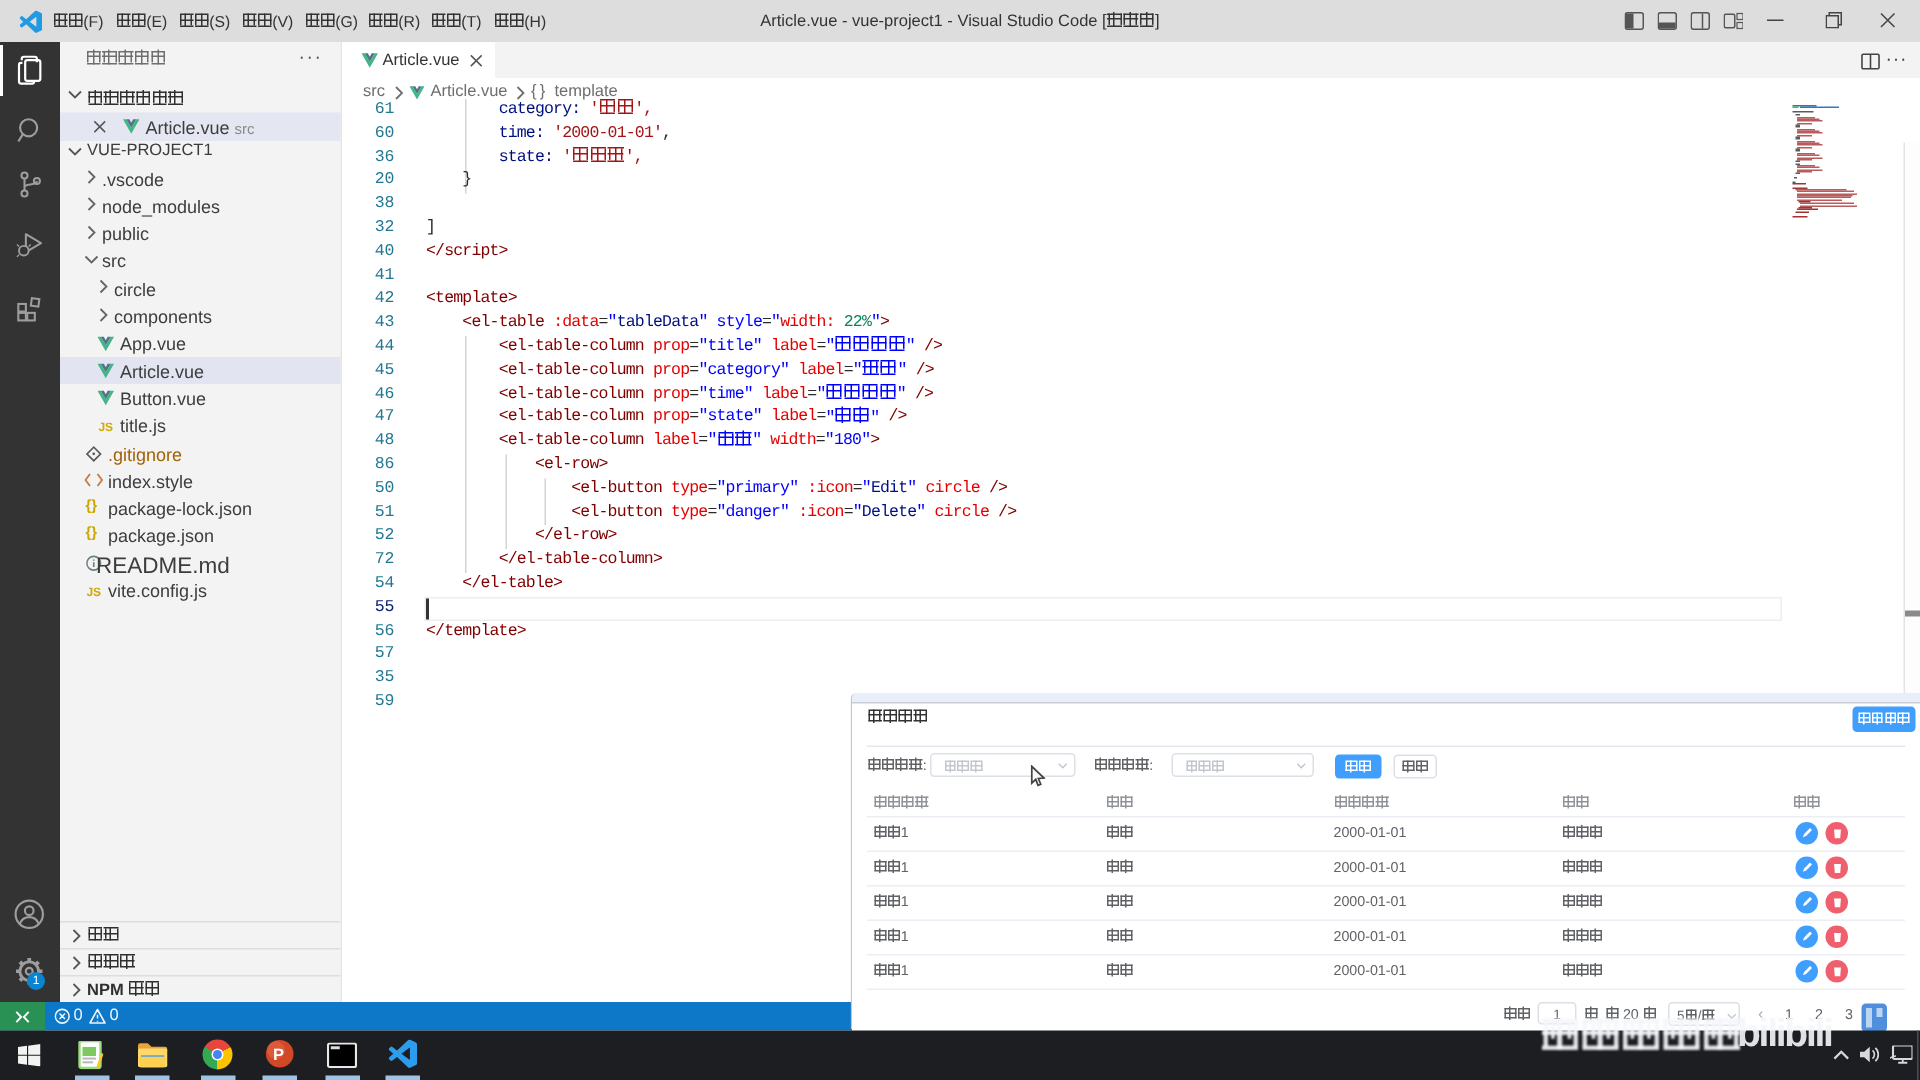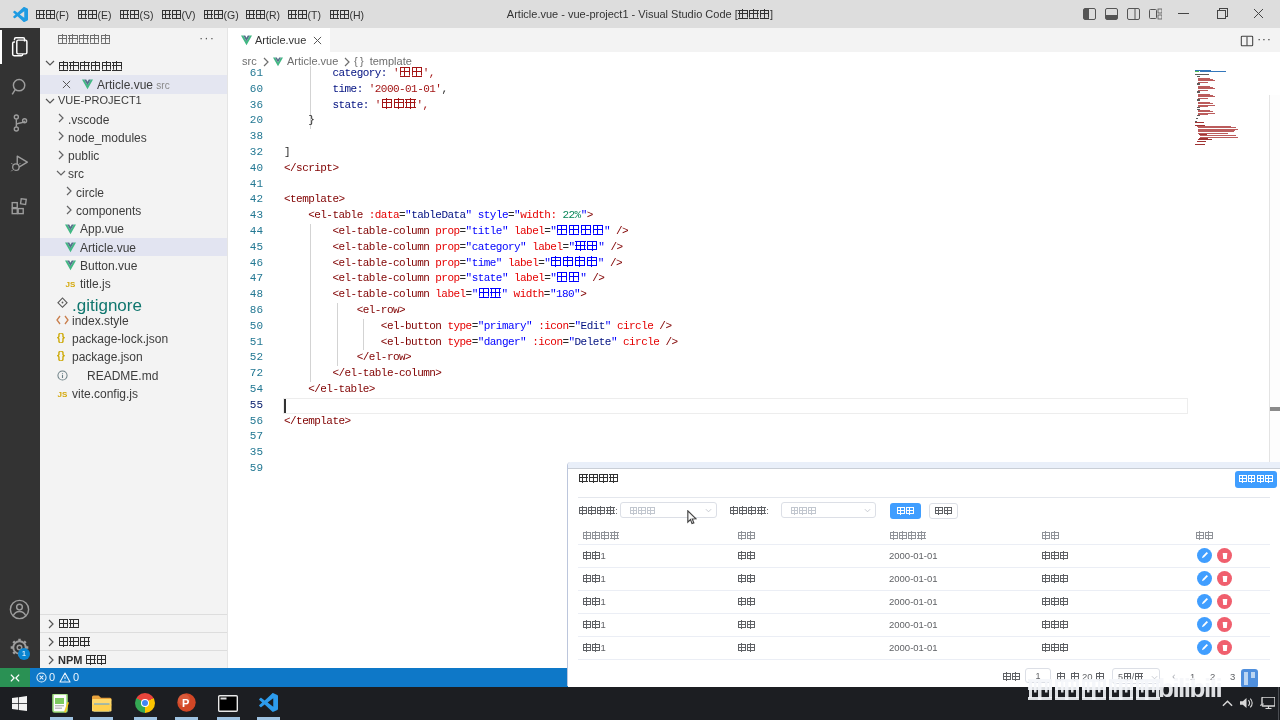--- a/index.html
+++ b/index.html
@@ -172,34 +172,34 @@
     <path d="M0 0h2.4L6 6.2 9.6 0H12L6 10.6z" fill="#41b883"></path>
     <path d="M2.4 0h2.2L6 2.5 7.4 0h2.2L6 6.2z" fill="#54708a"></path>
   </svg>
 <div class="ab" style="left:80px;top:258.9px;font-size:12px;color:#3d3d3d;white-space:nowrap">Button.vue</div>
 <div class="ab" style="left:65px;top:278.70000000000005px;width:11px;height:11px;color:#d4a80a;font:bold 8px/11px 'Liberation Sans';text-align:center">JS</div>
 <div class="ab" style="left:80px;top:277.2px;font-size:12px;color:#3d3d3d;white-space:nowrap">title.js</div>
 <svg class="ab" style="left:57px;top:296.5px" width="11" height="11" viewBox="0 0 12 12">
     <rect x="2.6" y="2.6" width="7" height="7" transform="rotate(45 6 6)" fill="none" stroke="#5a5a5a" stroke-width="1.2"></rect>
     <circle cx="6" cy="6" r="1" fill="#5a5a5a"></circle>
   </svg>
-<div class="ab" style="left:72px;top:295.5px;font-size:17px;color:#0f766e;white-space:nowrap">.gitignore</div>
+<div class="ab" style="left:72px;top:295.5px;font-size:12px;color:#a16207;white-space:nowrap">.gitignore</div>
 <svg class="ab" style="left:56px;top:315.3px" width="13" height="10" viewBox="0 0 13 10">
     <path d="M4 1 1 5l3 4M9 1l3 4-3 4" fill="none" stroke="#c97f4d" stroke-width="1.3"></path>
   </svg>
 <div class="ab" style="left:72px;top:313.8px;font-size:12px;color:#3d3d3d;white-space:nowrap">index.style</div>
 <div class="ab" style="left:57px;top:331.6px;font-size:10px;color:#cca700;font-weight:bold">{}</div>
 <div class="ab" style="left:72px;top:332.1px;font-size:12px;color:#3d3d3d;white-space:nowrap">package-lock.json</div>
 <div class="ab" style="left:57px;top:349.9px;font-size:10px;color:#cca700;font-weight:bold">{}</div>
 <div class="ab" style="left:72px;top:350.4px;font-size:12px;color:#3d3d3d;white-space:nowrap">package.json</div>
 <svg class="ab" style="left:57px;top:369.7px" width="11" height="11" viewBox="0 0 12 12">
     <circle cx="6" cy="6" r="5" fill="none" stroke="#6d8086" stroke-width="1.1"></circle>
     <path d="M6 3.2v.9M6 5.3v3.5" stroke="#6d8086" stroke-width="1.2"></path>
   </svg>
-<div class="ab" style="left:87px;top:368.7px;font-size:12px;color:#3d3d3d;white-space:nowrap">README.md</div>
+<div class="ab" style="left:64px;top:368.7px;font-size:15px;color:#3d3d3d;white-space:nowrap">README.md</div>
 <div class="ab" style="left:57px;top:388.5px;width:11px;height:11px;color:#d4a80a;font:bold 8px/11px 'Liberation Sans';text-align:center">JS</div>
 <div class="ab" style="left:72px;top:387.0px;font-size:12px;color:#3d3d3d;white-space:nowrap">vite.config.js</div>
 <div class="ab" style="left:40px;top:614.0px;width:187px;height:1px;background:#ddd"></div>
 <svg class="ab" style="left:46px;top:619.0px" width="10" height="10" viewBox="0 0 10 10">
     <path d="M3 1l4 4-4 4" fill="none" stroke="#555" stroke-width="1.2"></path>
   </svg>
 <div class="ab" style="left:58px;top:617.5px;font-size:11px;font-weight:bold;color:#2f2f2f"><i class="z"></i><i class="z"></i></div>
 <div class="ab" style="left:40px;top:632.2px;width:187px;height:1px;background:#ddd"></div>
 <svg class="ab" style="left:46px;top:637.2px" width="10" height="10" viewBox="0 0 10 10">
     <path d="M3 1l4 4-4 4" fill="none" stroke="#555" stroke-width="1.2"></path>

